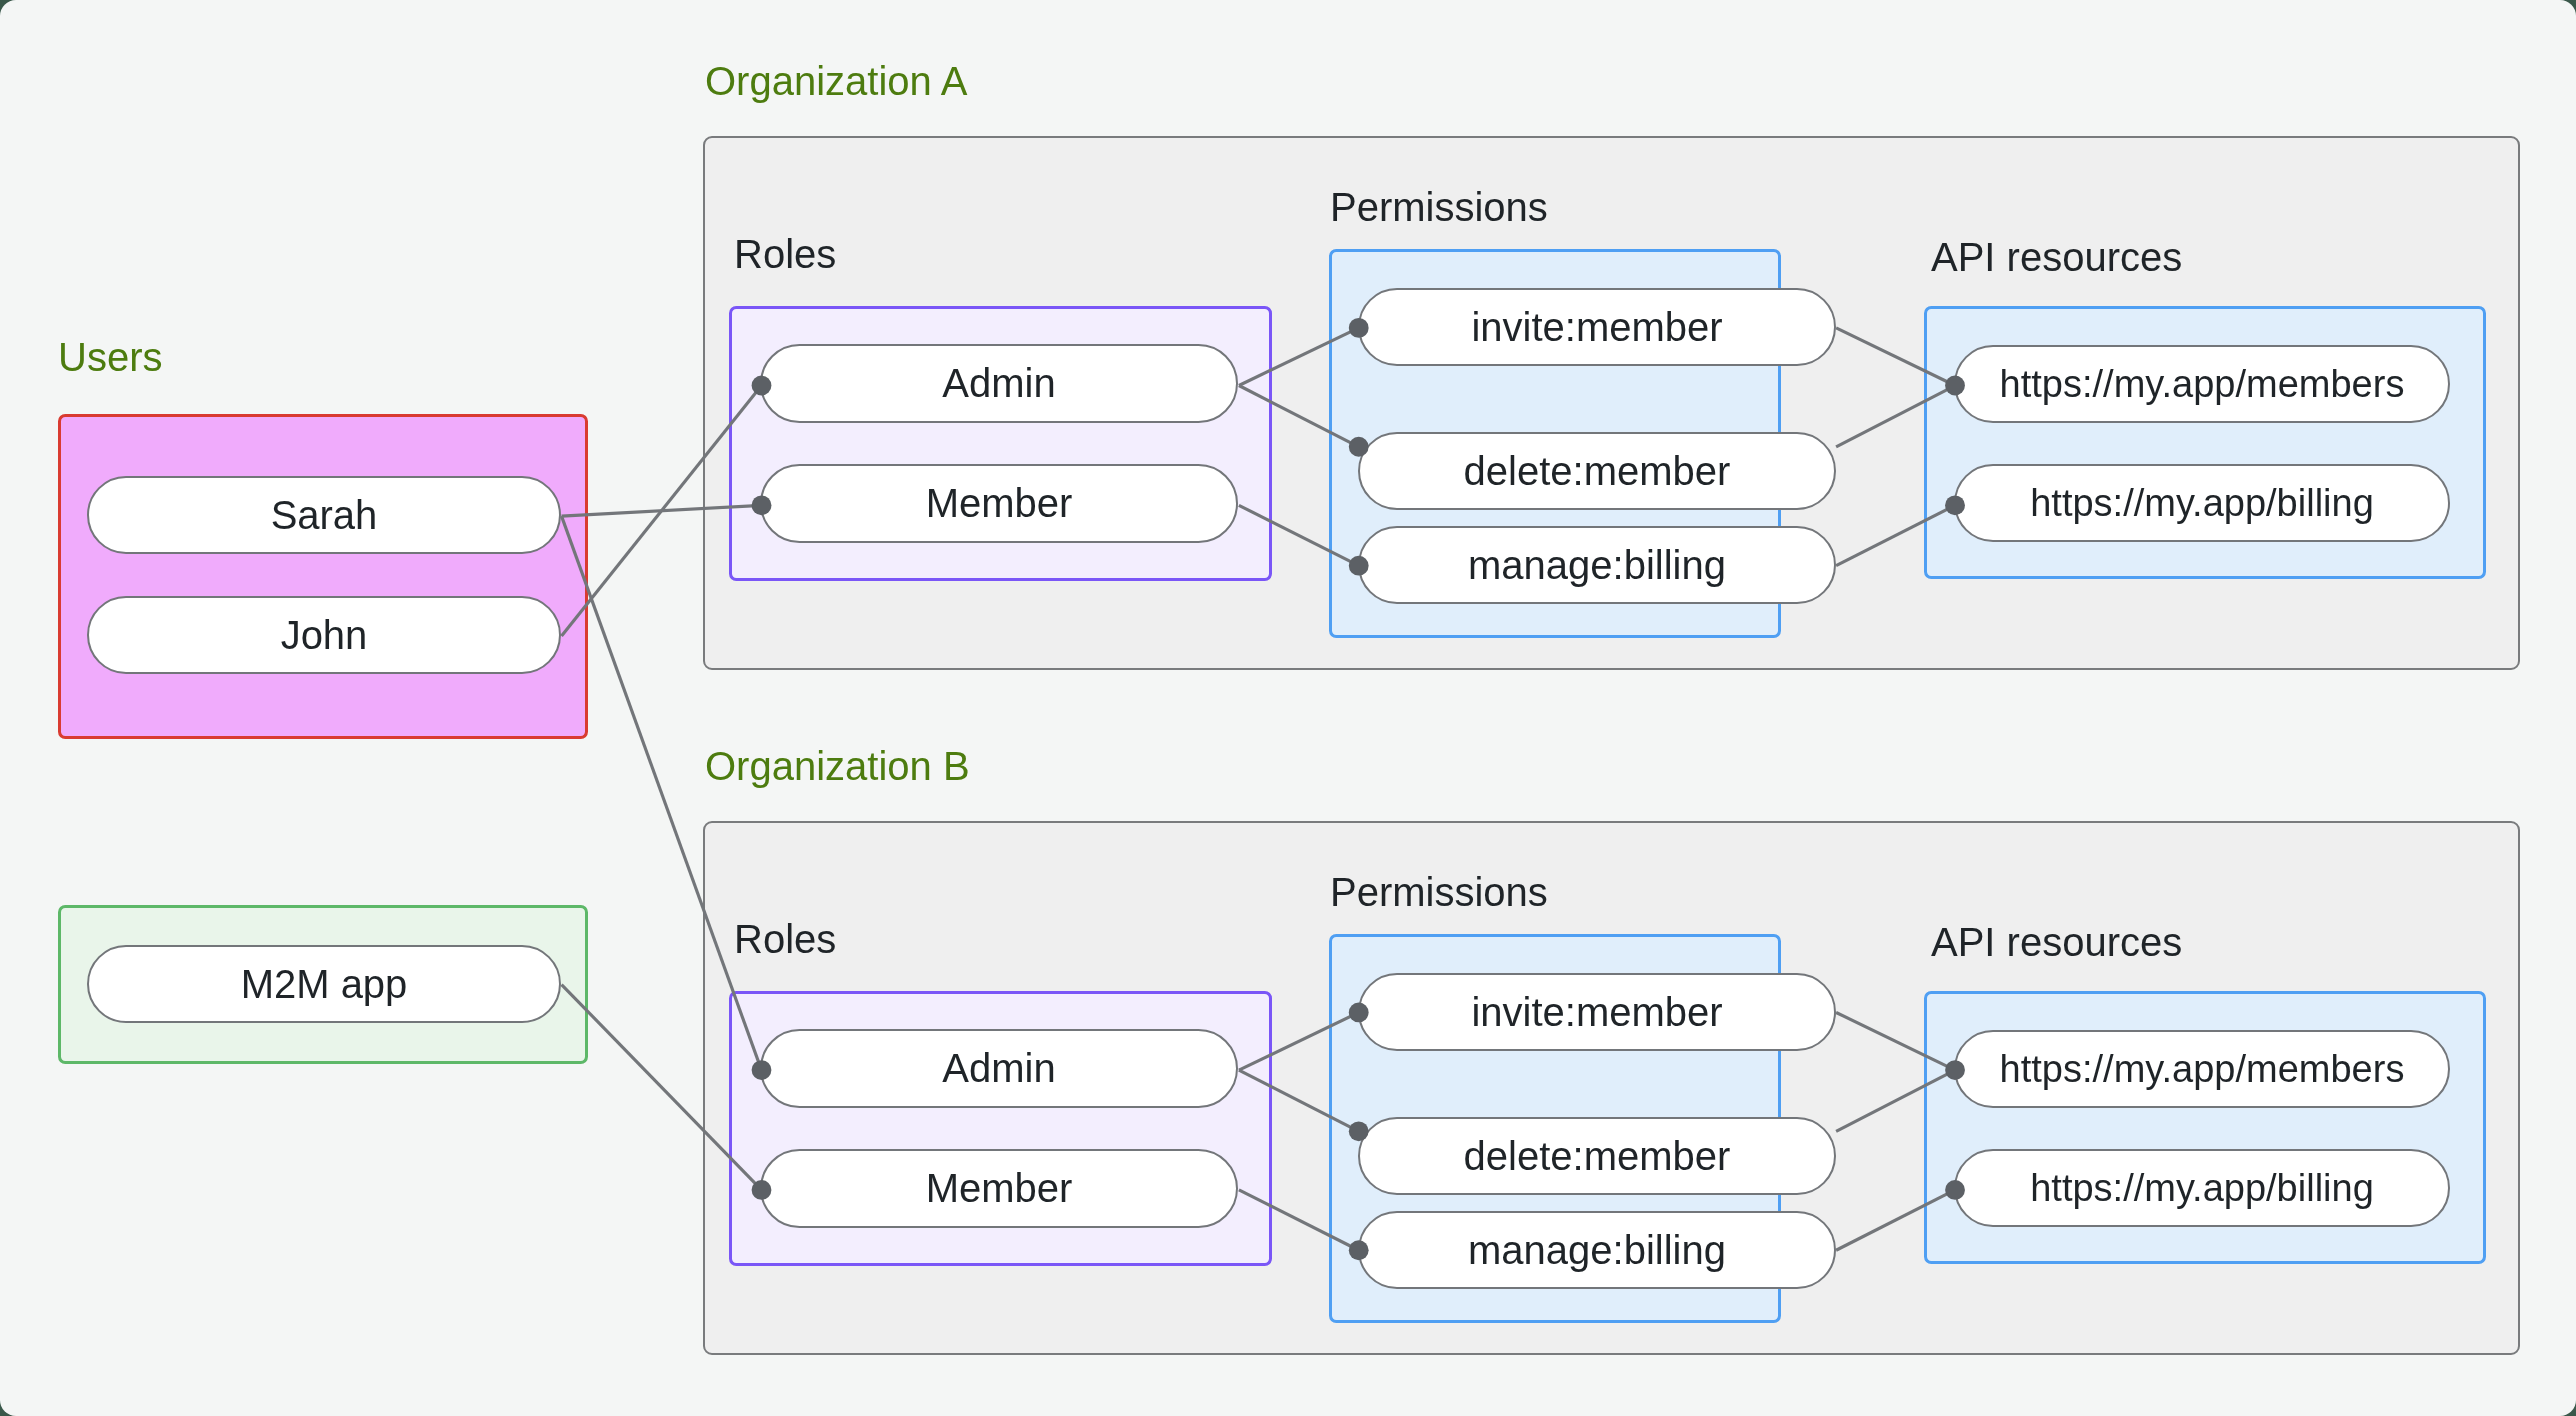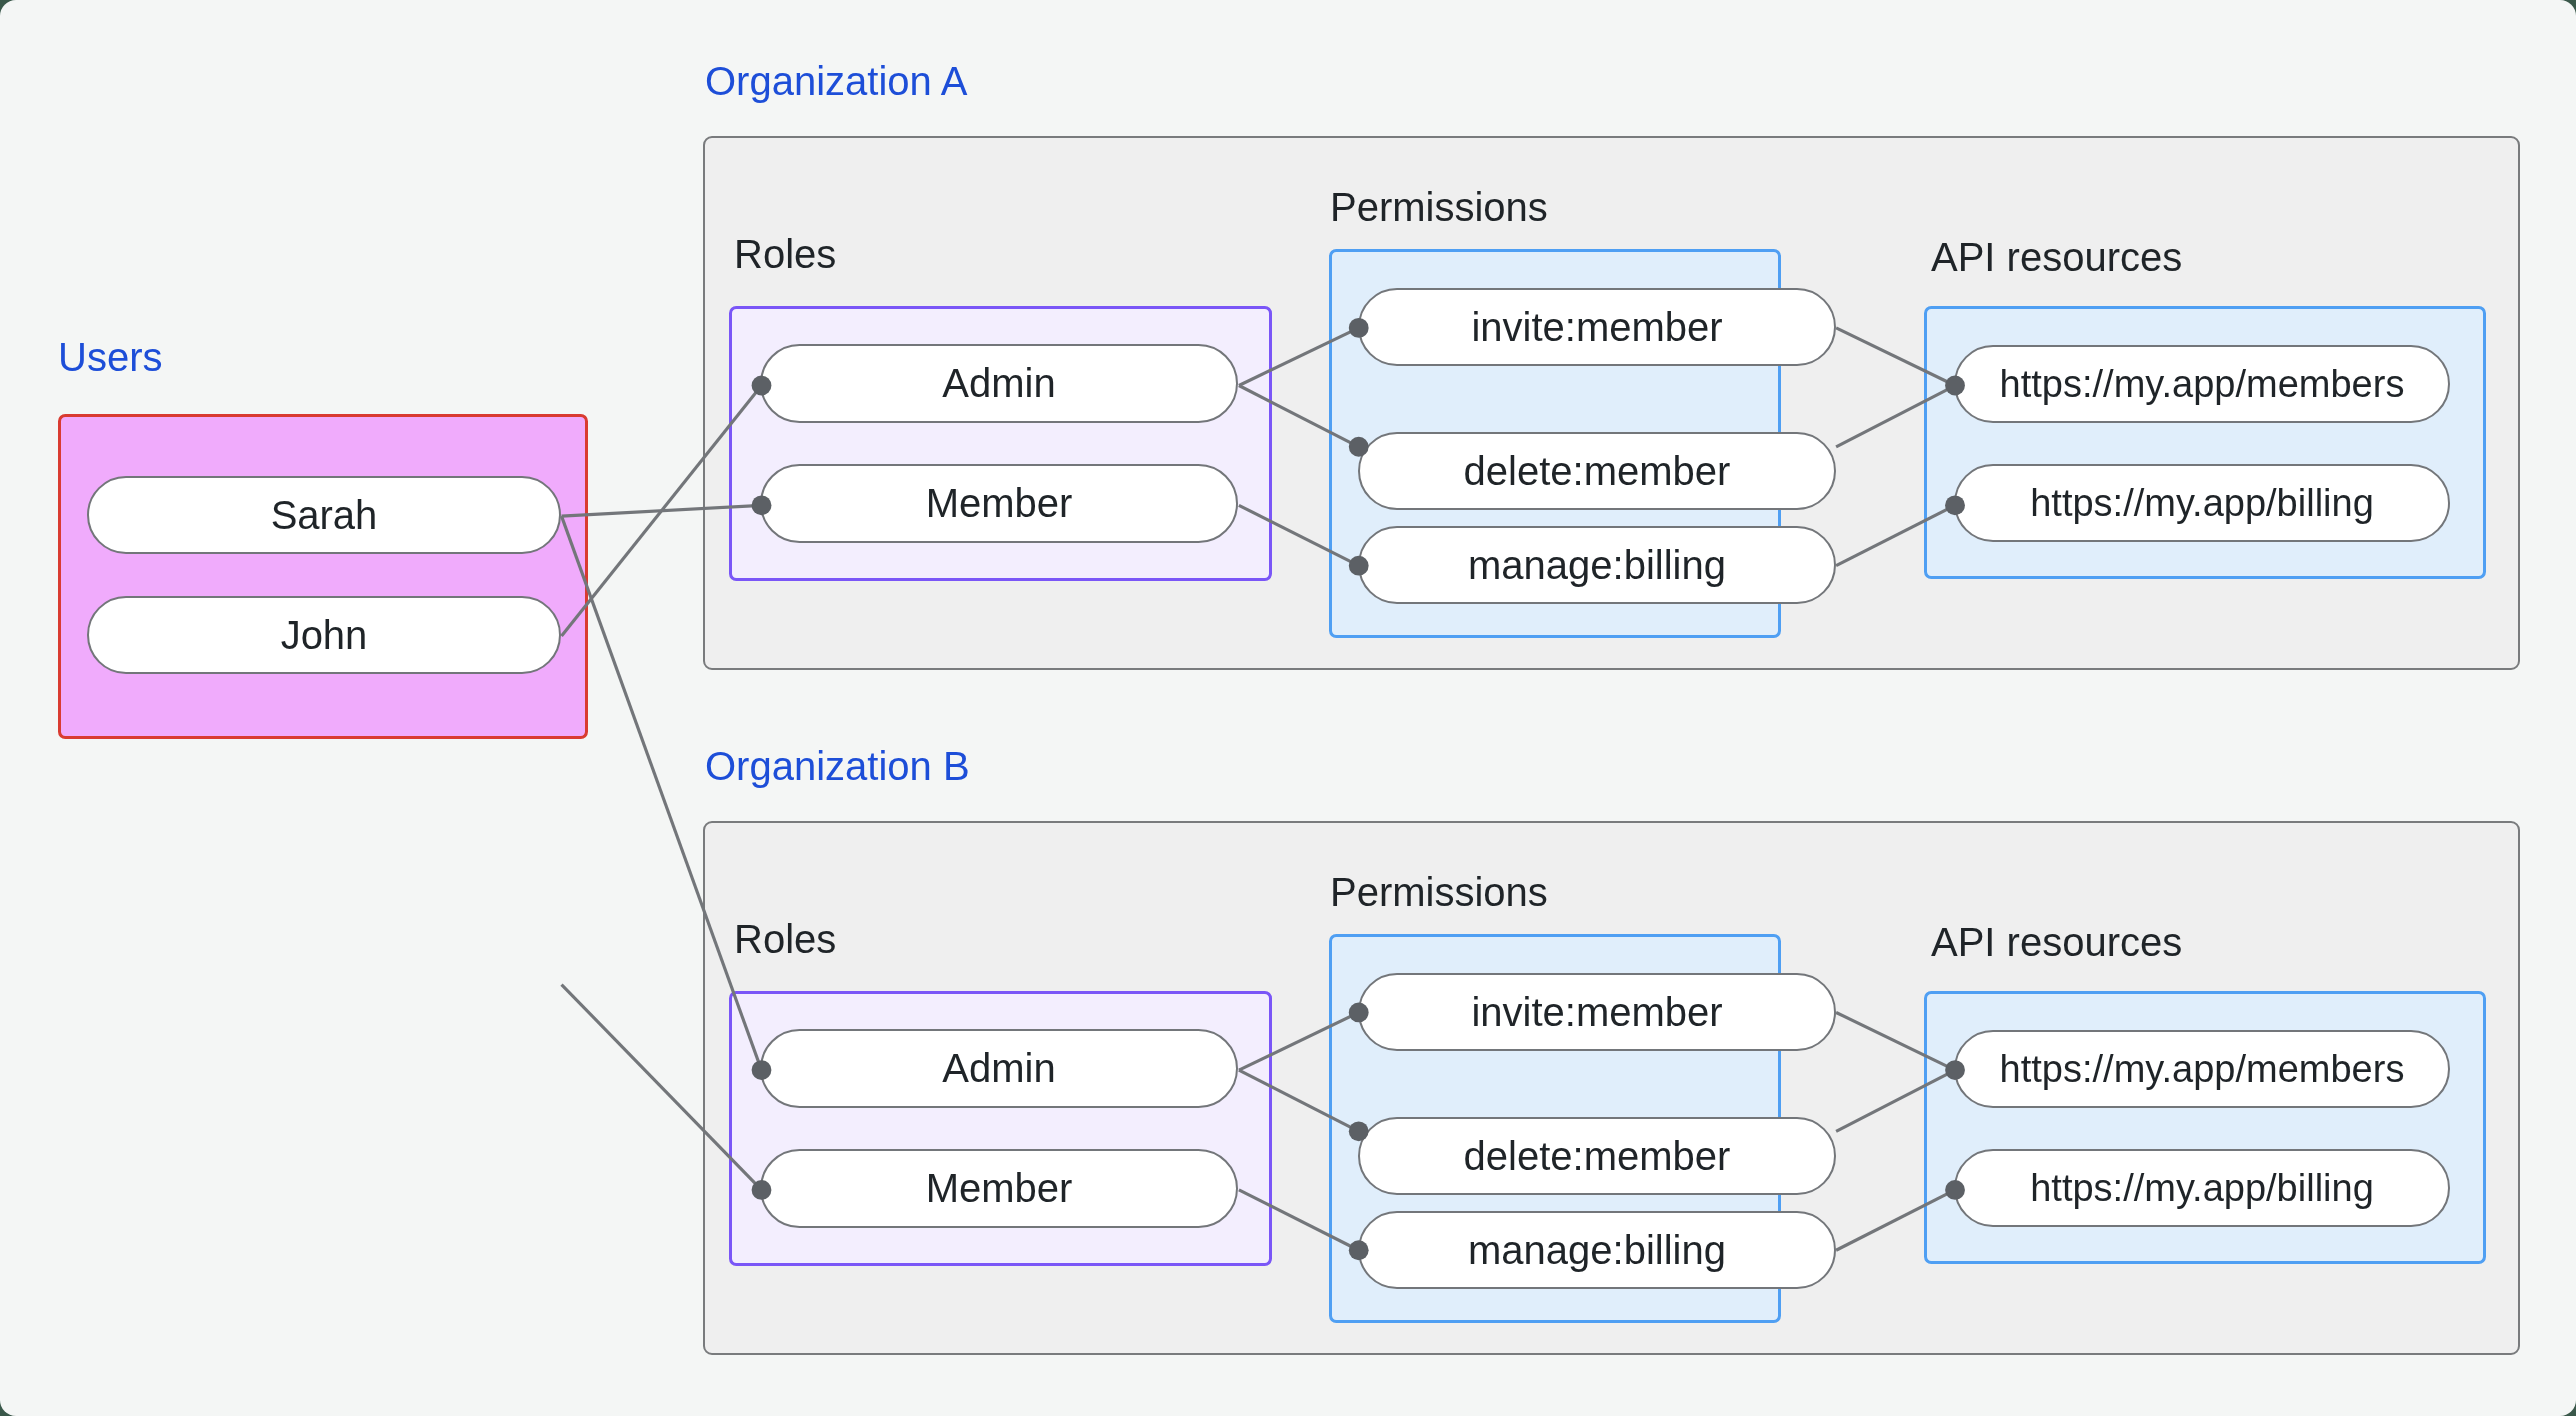--- a/index.html
+++ b/index.html
@@ -6,21 +6,21 @@
   body{
     background:#3a584a;
     font-family:"Liberation Sans","DejaVu Sans",sans-serif;
     width:2576px;height:1416px;overflow:hidden;
   }
   .stage{
     position:relative;width:2576px;height:1416px;
     background:#f4f6f5;border-radius:16px;overflow:hidden;
   }
   .label{
-    position:absolute;font-size:40px;line-height:1.25;color:#1d4ed8;
+    position:absolute;font-size:40px;line-height:1.25;color:#4d7c0f;
     white-space:nowrap;
   }
   .group-box{position:absolute;border-radius:7.2px;box-sizing:border-box;}
   .users-box{left:58px;top:414px;width:530px;height:325px;background:#f0abfc;border:3.6px solid #d93b31;}
   .m2m-box{left:58px;top:905px;width:530px;height:159px;background:#e9f5ea;border:3.6px solid #5db868;}
   .pill{
     position:absolute;box-sizing:border-box;background:#ffffff;
     border:2.7px solid #73767a;border-radius:54px;
     display:flex;align-items:center;justify-content:center;
     font-size:40px;color:#1f2428;white-space:nowrap;
@@ -65,20 +65,23 @@
 <body>
 
 <div class="stage">
 
   <div class="label" style="left:58px;top:332px;">Users</div>
   <div class="group-box users-box">
     <div class="pill pill-sarah">Sarah</div>
     <div class="pill pill-john">John</div>
   </div>
 
+  <div class="group-box m2m-box">
+    <div class="pill pill-m2m">M2M app</div>
+  </div>
 
   <div class="label" style="left:705px;top:56px;">Organization A</div>
   <div class="org org-a">
     <div class="inner-label roles-label">Roles</div>
     <div class="sub-box roles-box">
       <div class="pill role-admin">Admin</div>
       <div class="pill role-member">Member</div>
     </div>
     <div class="inner-label perm-label">Permissions</div>
     <div class="sub-box perm-box">

